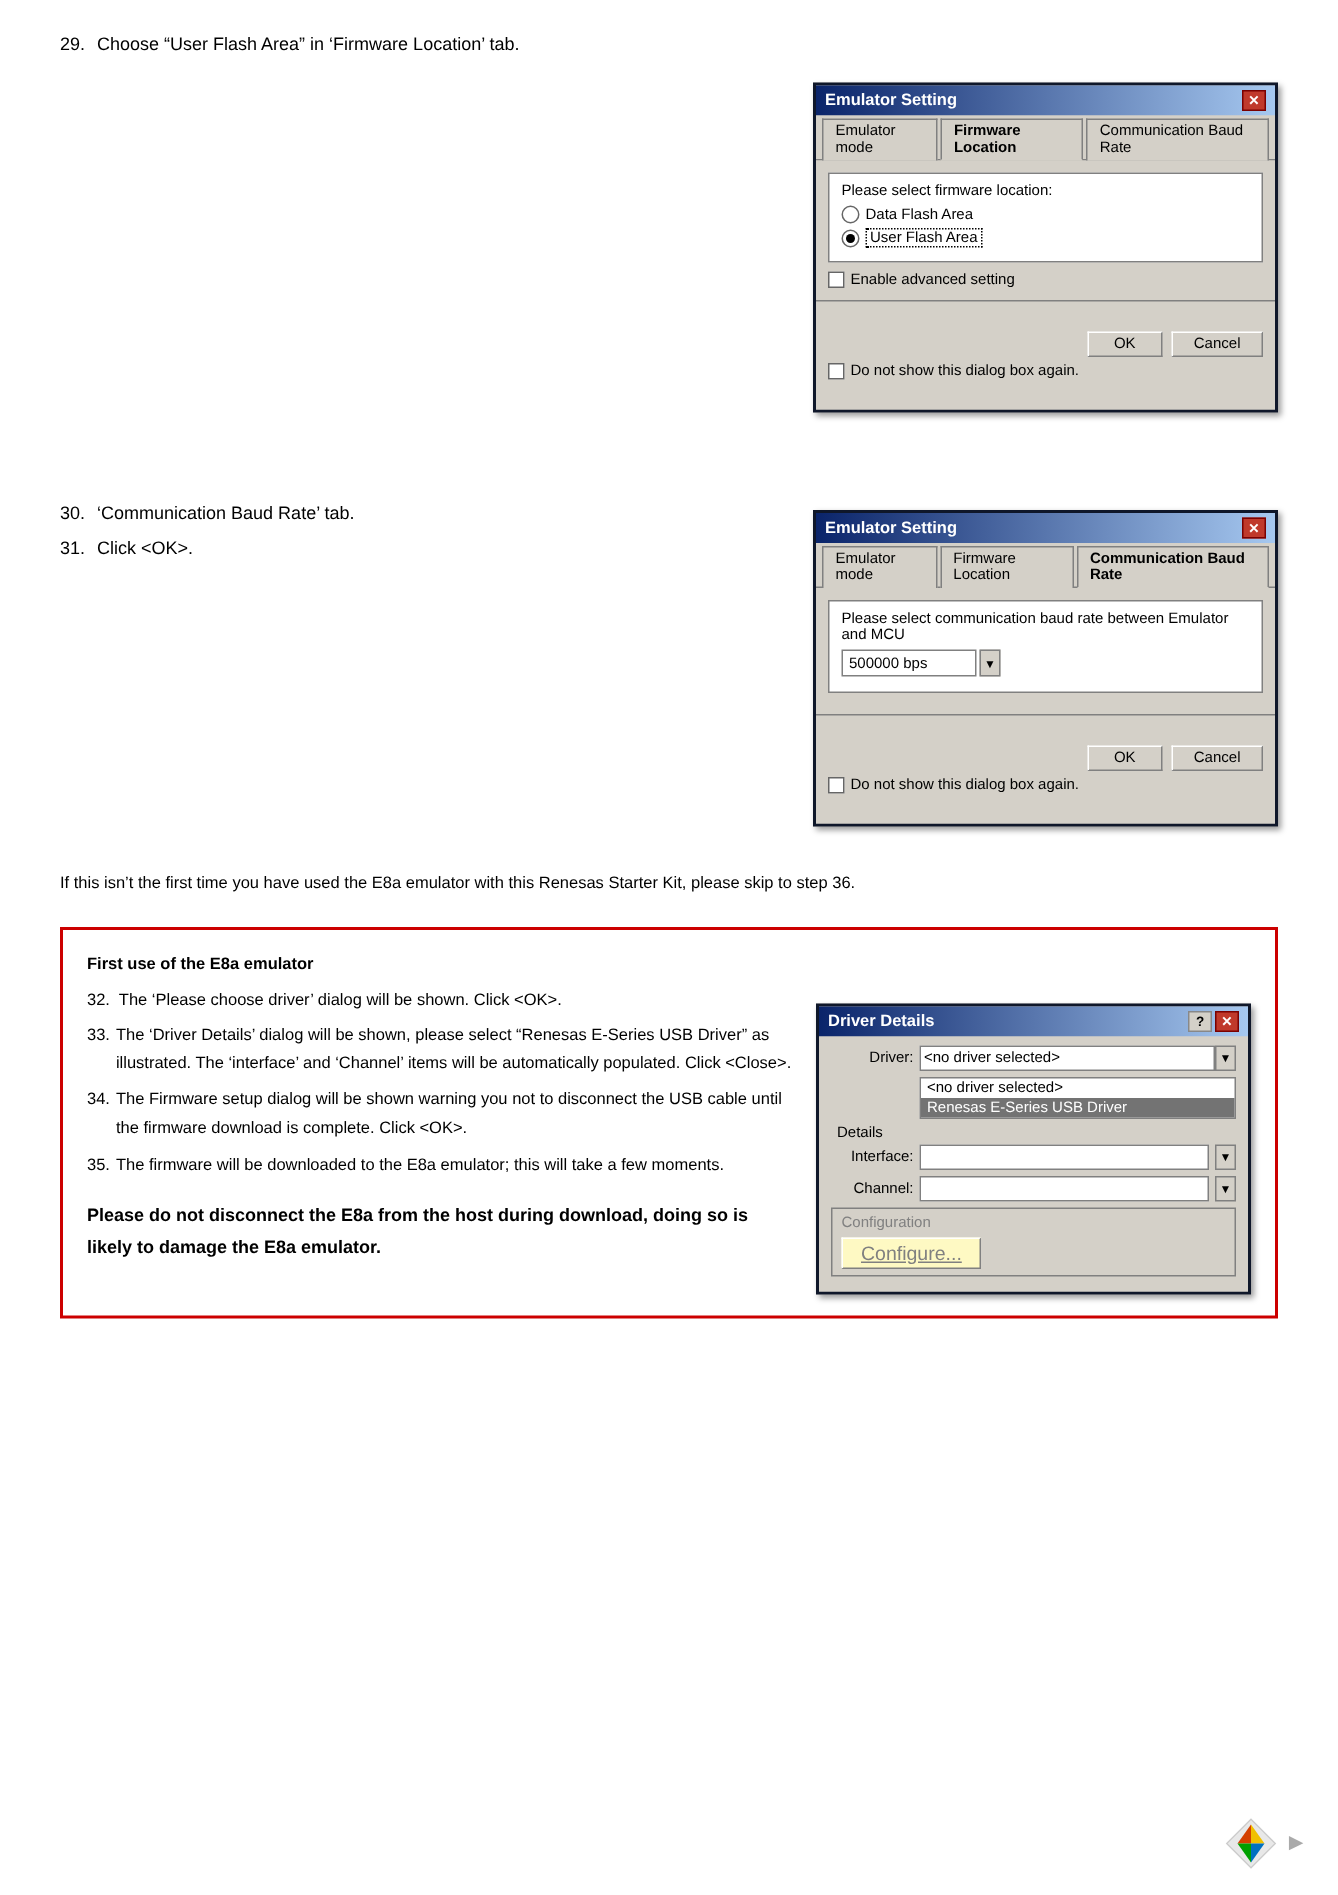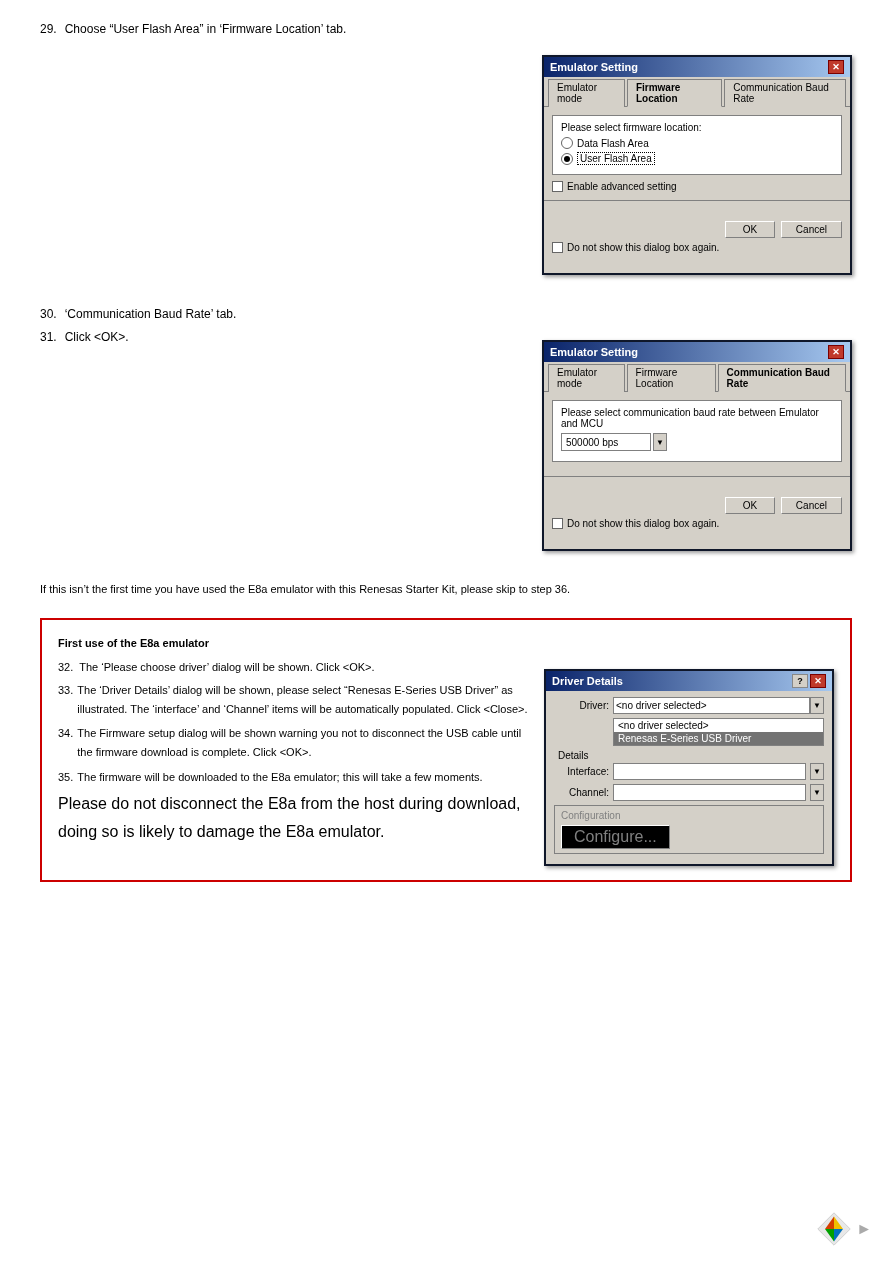--- a/index.html
+++ b/index.html
@@ -281,22 +281,23 @@
       flex: 1;
       font-size: 11px;
       line-height: 1.7;
     }
 
     .red-section-text p {
       margin-bottom: 4px;
     }
 
     .red-section-text .bold-warning {
-      font-weight: normal;
-      font-size: 16px;
+      font-weight: bold;
+      margin-top: 10px;
+      font-size: 12px;
     }
 
     .red-section-dialog {
       width: 290px;
       flex-shrink: 0;
     }
 
     
     .driver-dialog-body {
       padding: 6px 8px;
@@ -406,28 +407,29 @@
       padding: 4px 6px;
     }
 
     .driver-config-label {
       font-size: 10px;
       color: #808080;
       margin-bottom: 4px;
     }
 
     .driver-config-btn {
-      background: #000000;
+      background: #fef9c3;
       border: 1px solid #808080;
       border-top-color: #fff;
       border-left-color: #fff;
       padding: 2px 12px;
-      font-size: 16px;
+      font-size: 13px;
       cursor: pointer;
       color: #808080;
+      text-decoration: underline;
     }
 
     .driver-footer {
       display: flex;
       justify-content: flex-end;
       padding: 4px 6px;
     }
 
     .driver-close-btn {
       background: #d4d0c8;
@@ -526,21 +528,21 @@
             <div class="win-checkbox"></div>
             <span>Do not show this dialog box again.</span>
           </div>
         </div>
       </div>
     </div>
   </div>
 
   <div class="section-row">
     <div class="section-text">
-      <div style="display:flex; gap:8px; margin-bottom:4px;">
+      <div style="display:flex; gap:8px; margin-bottom:4px;margin-top:28px;">
         <span>30.</span>
         <div>
           <div>‘Communication Baud Rate’ tab.</div>
         </div>
       </div>
       <div style="display:flex; gap:8px;">
         <span>31.</span>
         <span>Click &lt;OK&gt;.</span>
       </div>
     </div>

